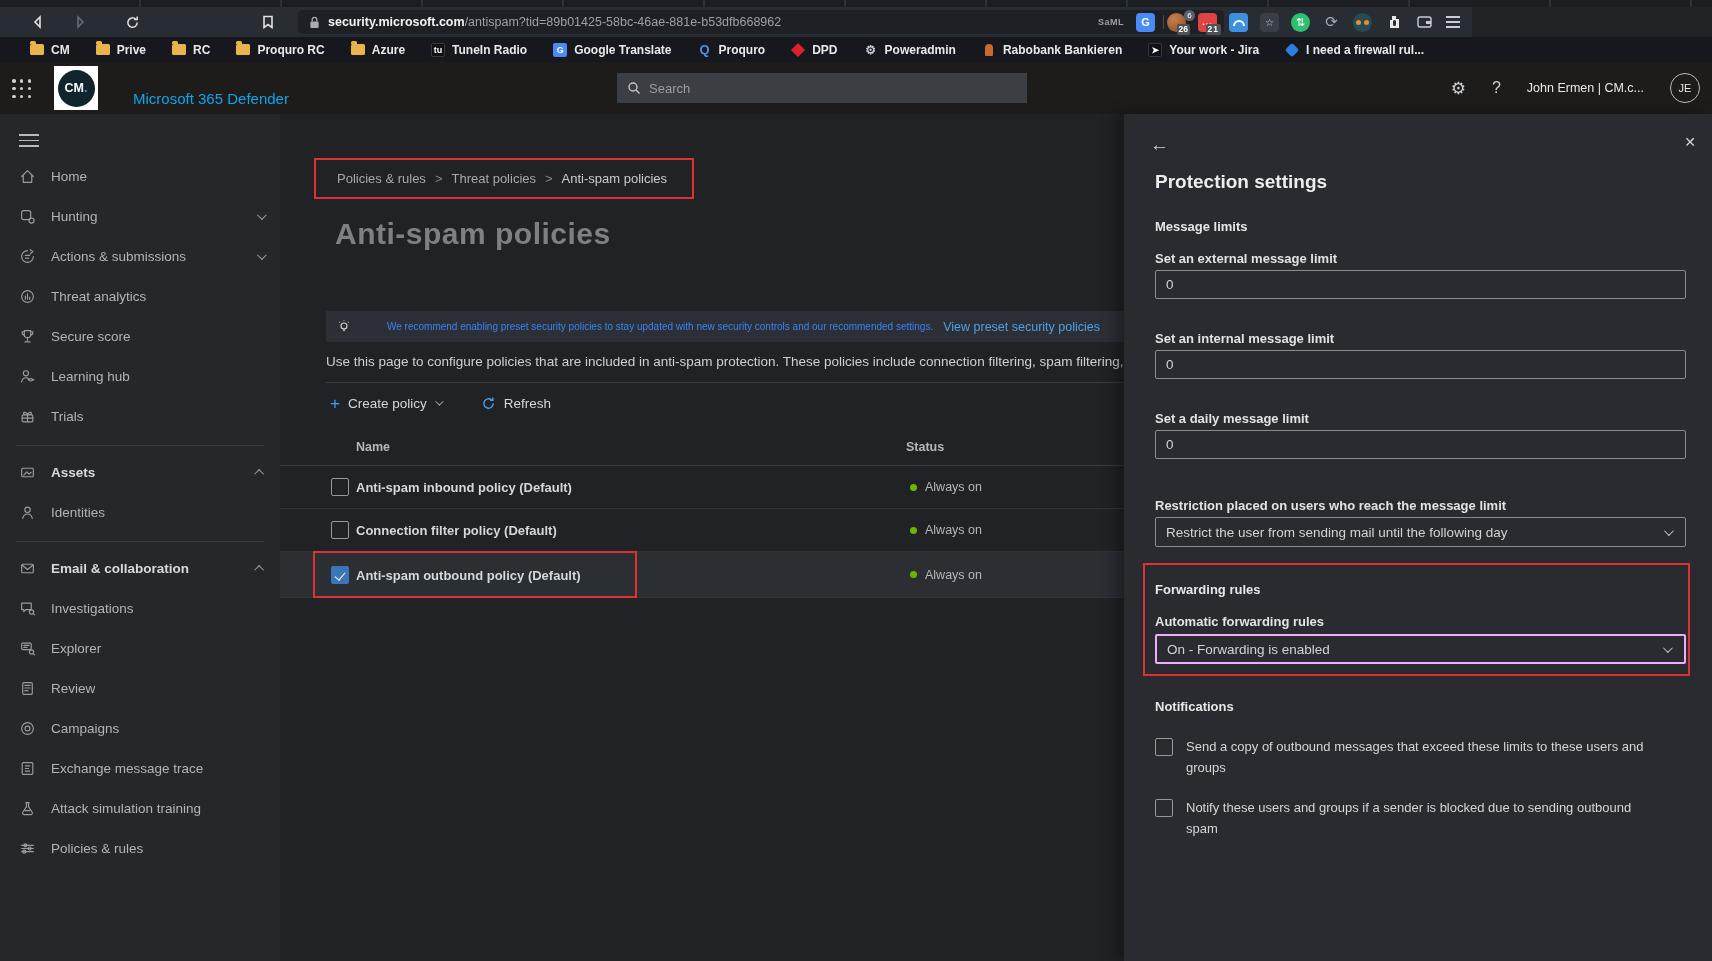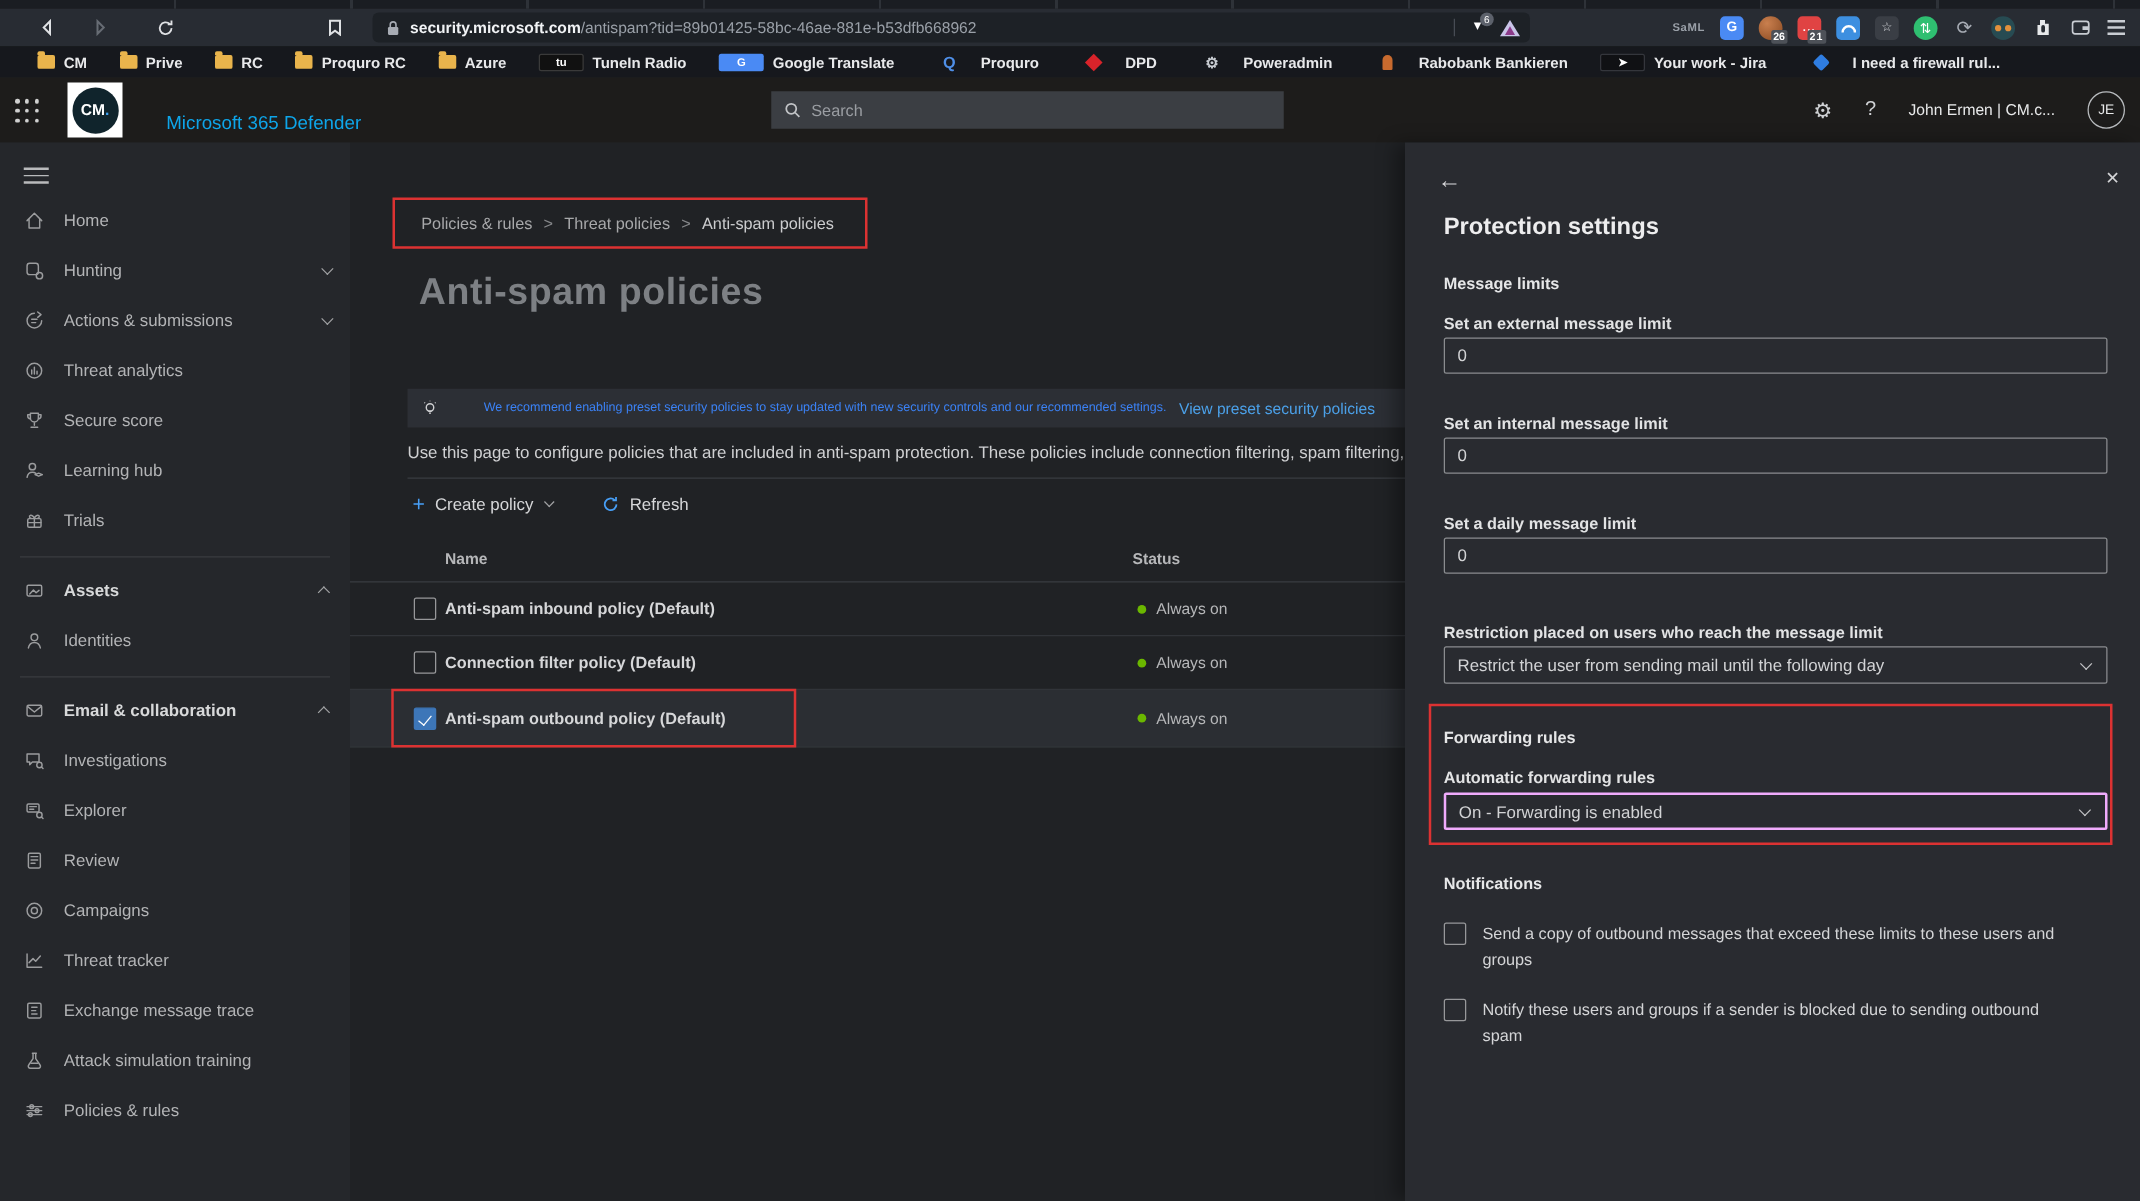--- a/index.html
+++ b/index.html
@@ -2,21 +2,21 @@
 <html><head>
 <meta charset="utf-8">
 <style>
   * { margin:0; padding:0; box-sizing:border-box; }
   body { background:#000; font-family:"Liberation Sans", sans-serif; }
   .screen { position:relative; width:1712px; height:961px; overflow:hidden; background:#202225; }
 
   
   .tab-strip { position:absolute; left:0; top:0; width:1712px; height:7px; background:#1a1d22;
     background-image:repeating-linear-gradient(90deg, transparent 0 139px, #2e3238 139px 141px); }
-  .browser-bar { position:absolute; left:0; top:7px; width:1712px; height:30px; background:#282c33; }
+  .browser-bar { position:absolute; left:0; top:7px; width:1472px; height:30px; background:#282c33; }
   .nav-btn { position:absolute; top:3px; width:24px; height:24px; display:flex; align-items:center; justify-content:center; color:#e4e6e8; }
   .nav-btn svg { stroke:#dfe1e4; fill:none; stroke-width:1.6; }
   .nav-btn.disabled svg { stroke:#676c74; }
   .url-bar { position:absolute; left:298px; top:3px; width:926px; height:24px; background:#1d2126; border-radius:5px;
     display:flex; align-items:center; padding:0 8px 0 11px; }
   .url-host { color:#f1f3f5; font-size:12.5px; font-weight:700; }
   .url-path { color:#9aa0a8; font-size:12.5px; }
   .url-right { margin-left:auto; display:flex; align-items:center; gap:10px; }
   .url-divider { width:1px; height:14px; background:#474c54; }
   .brave-shield { position:relative; width:16px; height:17px; }
@@ -41,21 +41,21 @@
   .ext-puzzle { background:transparent; color:#e6e8ea; }
   .ext-wallet { background:transparent; }
   .menu-lines { display:flex; flex-direction:column; gap:3px; }
   .menu-lines i { width:14px; height:2px; background:#c9cdd3; }
 
   .bookmarks-bar { position:absolute; left:0; top:37px; width:1712px; height:25px; background:#16181d;
     display:flex; align-items:center; gap:26px; padding-left:30px; }
   .bm { display:flex; align-items:center; gap:7px; color:#e8e9eb; font-size:12px; font-weight:700; white-space:nowrap; }
   .folder { width:14px; height:11px; background:#e9b44c; border-radius:1.5px; position:relative; }
   .folder::before { content:""; position:absolute; top:-3px; left:0; width:6px; height:3px; background:#e9b44c; border-radius:1.5px 1.5px 0 0; }
-  .fav { width:36px; height:14px; border-radius:2px; display:flex; align-items:center; justify-content:center; font-size:9px; font-weight:700; }
+  .fav { width:14px; height:14px; border-radius:2px; display:flex; align-items:center; justify-content:center; font-size:9px; font-weight:700; }
   .fav-tunein { background:#111; color:#fff; border:1px solid #3a3a3a; }
   .fav-translate { background:#4a8af4; color:#fff; }
   .fav-proquro { background:transparent; color:#4f8fe8; font-size:13px; }
   .fav-dpd { background:transparent; }
   .dpd-cube { width:10px; height:10px; background:#d8232a; transform:rotate(45deg); }
   .fav-poweradmin { background:transparent; color:#c8ccd2; font-size:12px; }
   .fav-rabo { background:transparent; }
   .rabo-mark { width:8px; height:12px; background:#c86a2e; border-radius:4px 4px 1px 1px; }
   .fav-jirawork { background:#101114; color:#fff; border:1px solid #34363c; }
   .fav-jirablue { background:transparent; }
@@ -433,27 +433,20 @@
       </li>
       <li class="nav-item">
         <span class="nav-icon"><svg viewBox="0 0 16 16">
               <circle cx="8" cy="8" r="5.5"></circle>
               <circle cx="8" cy="8" r="2.3"></circle>
             </svg></span>
         <span class="nav-label">Campaigns</span>
       </li>
       <li class="nav-item">
         <span class="nav-icon"><svg viewBox="0 0 16 16">
-              <path d="M2.5 3v10h11"></path>
-              <path d="M4 9.5l3-3 2 2 3.5-4"></path>
-            </svg></span>
-        <span class="nav-label">Threat tracker</span>
-      </li>
-      <li class="nav-item">
-        <span class="nav-icon"><svg viewBox="0 0 16 16">
               <rect x="3" y="2.5" width="10" height="11" rx="1"></rect>
               <path d="M6 5.5h4M6 8h3M6 10.5h4"></path>
             </svg></span>
         <span class="nav-label">Exchange message trace</span>
       </li>
       <li class="nav-item">
         <span class="nav-icon"><svg viewBox="0 0 16 16">
               <path d="M6.5 2.5h3M7 2.5v4l-3.3 4.8a1.5 1.5 0 0 0 1.2 2.4h6.2a1.5 1.5 0 0 0 1.2-2.4L9 6.5v-4"></path>
               <path d="M5.5 10h5"></path>
             </svg></span>

